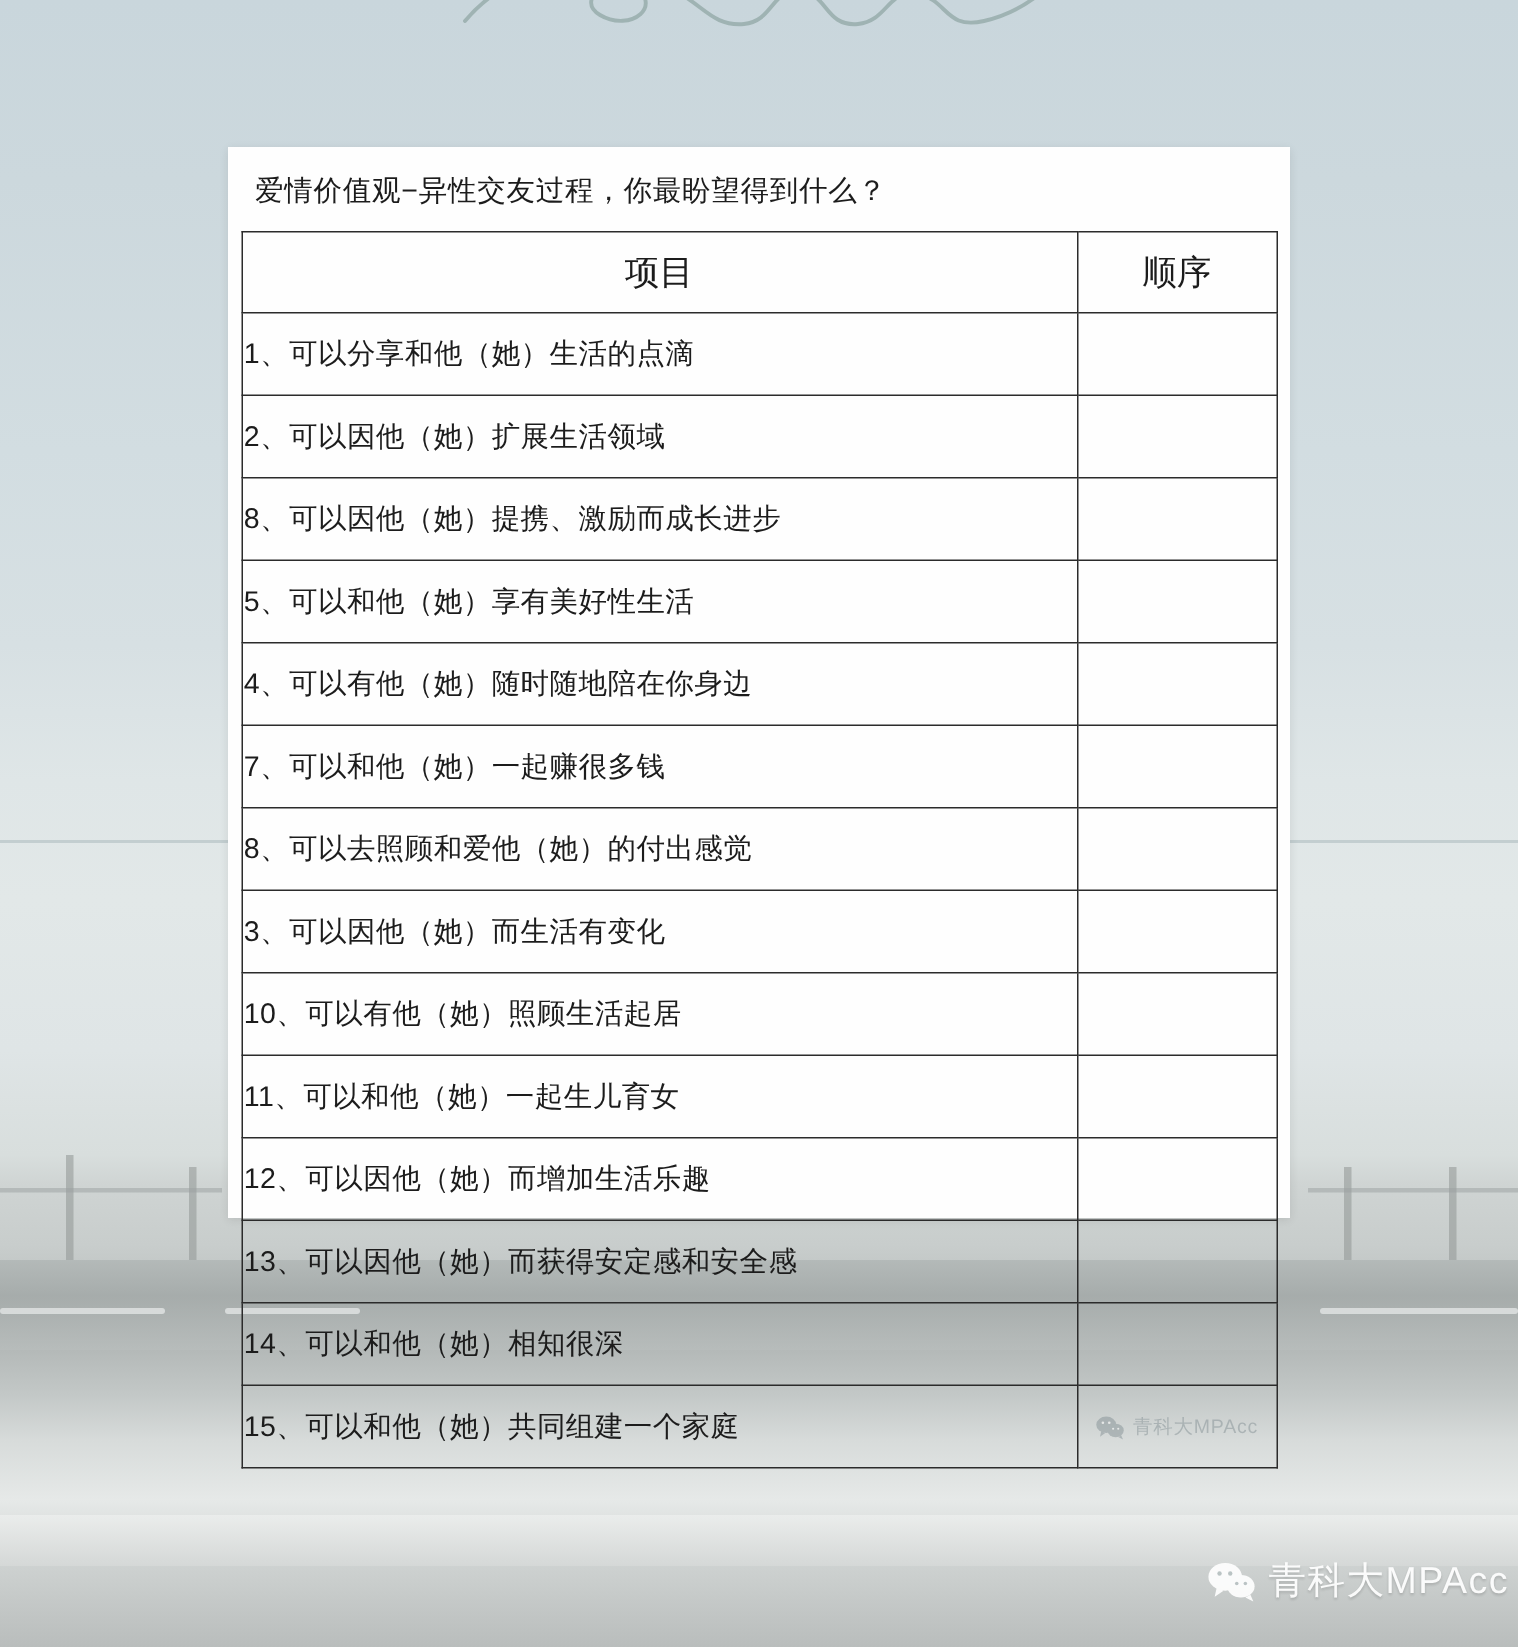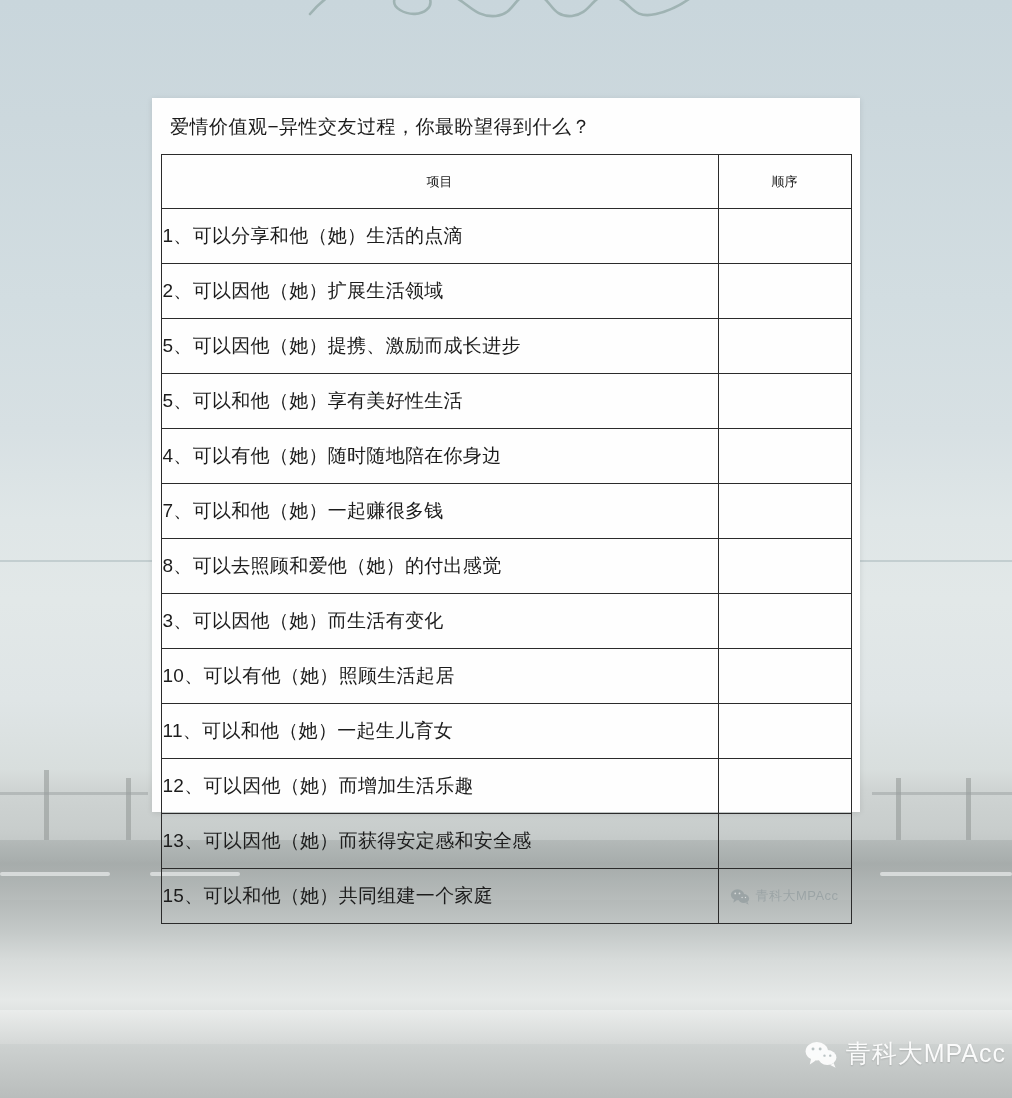--- a/index.html
+++ b/index.html
@@ -129,21 +129,21 @@
     margin: 0 auto;
     table-layout: fixed;
   }
   table.survey th,
   table.survey td {
     border: 1px solid #2b2b2b;
     color: #1c1c1c;
     font-weight: normal;
   }
   table.survey th {
-    font-size: 13px;
+    font-size: 23px;
     height: 51px;
     text-align: center;
   }
   table.survey td.item {
     font-size: 19px;
     height: 52px;
     text-align: left;
     white-space: nowrap;
     letter-spacing: .3px;
   }
@@ -230,21 +230,21 @@
     <tbody>
       <tr>
         <td class="item">1、可以分享和他（她）生活的点滴</td>
         <td class="order"></td>
       </tr>
       <tr>
         <td class="item">2、可以因他（她）扩展生活领域</td>
         <td class="order"></td>
       </tr>
       <tr>
-        <td class="item">5、可以因他（她）提携、激励而成长进步</td>
+        <td class="item">8、可以因他（她）提携、激励而成长进步</td>
         <td class="order"></td>
       </tr>
       <tr>
         <td class="item">5、可以和他（她）享有美好性生活</td>
         <td class="order"></td>
       </tr>
       <tr>
         <td class="item">4、可以有他（她）随时随地陪在你身边</td>
         <td class="order"></td>
       </tr>
@@ -267,20 +267,24 @@
       <tr>
         <td class="item">11、可以和他（她）一起生儿育女</td>
         <td class="order"></td>
       </tr>
       <tr>
         <td class="item">12、可以因他（她）而增加生活乐趣</td>
         <td class="order"></td>
       </tr>
       <tr>
         <td class="item">13、可以因他（她）而获得安定感和安全感</td>
+        <td class="order"></td>
+      </tr>
+      <tr>
+        <td class="item">14、可以和他（她）相知很深</td>
         <td class="order"></td>
       </tr>
       <tr>
         <td class="item">15、可以和他（她）共同组建一个家庭</td>
         <td class="order">
           <span class="wm-inline">
             <svg class="wechat-icon" width="20" height="17" viewBox="0 0 24 20" aria-hidden="true">
               <ellipse cx="9" cy="8" rx="8" ry="6.6" fill="#7d8a8f"></ellipse>
               <polygon points="5,13 4,17.5 8.2,14.6" fill="#7d8a8f"></polygon>
               <ellipse cx="16.5" cy="12.5" rx="6.5" ry="5.4" fill="#7d8a8f"></ellipse>

